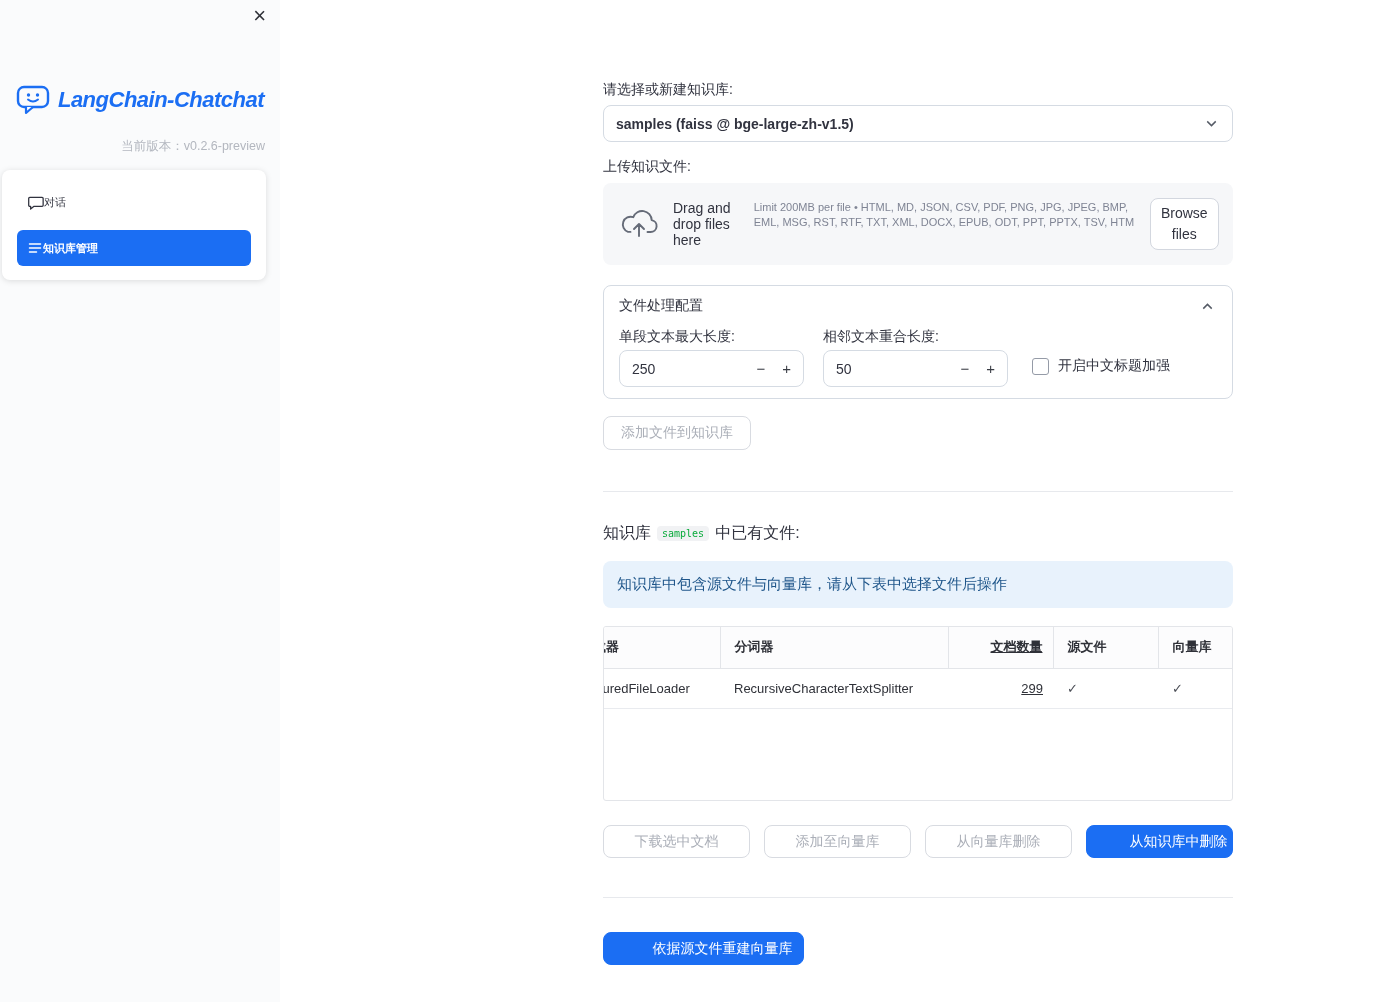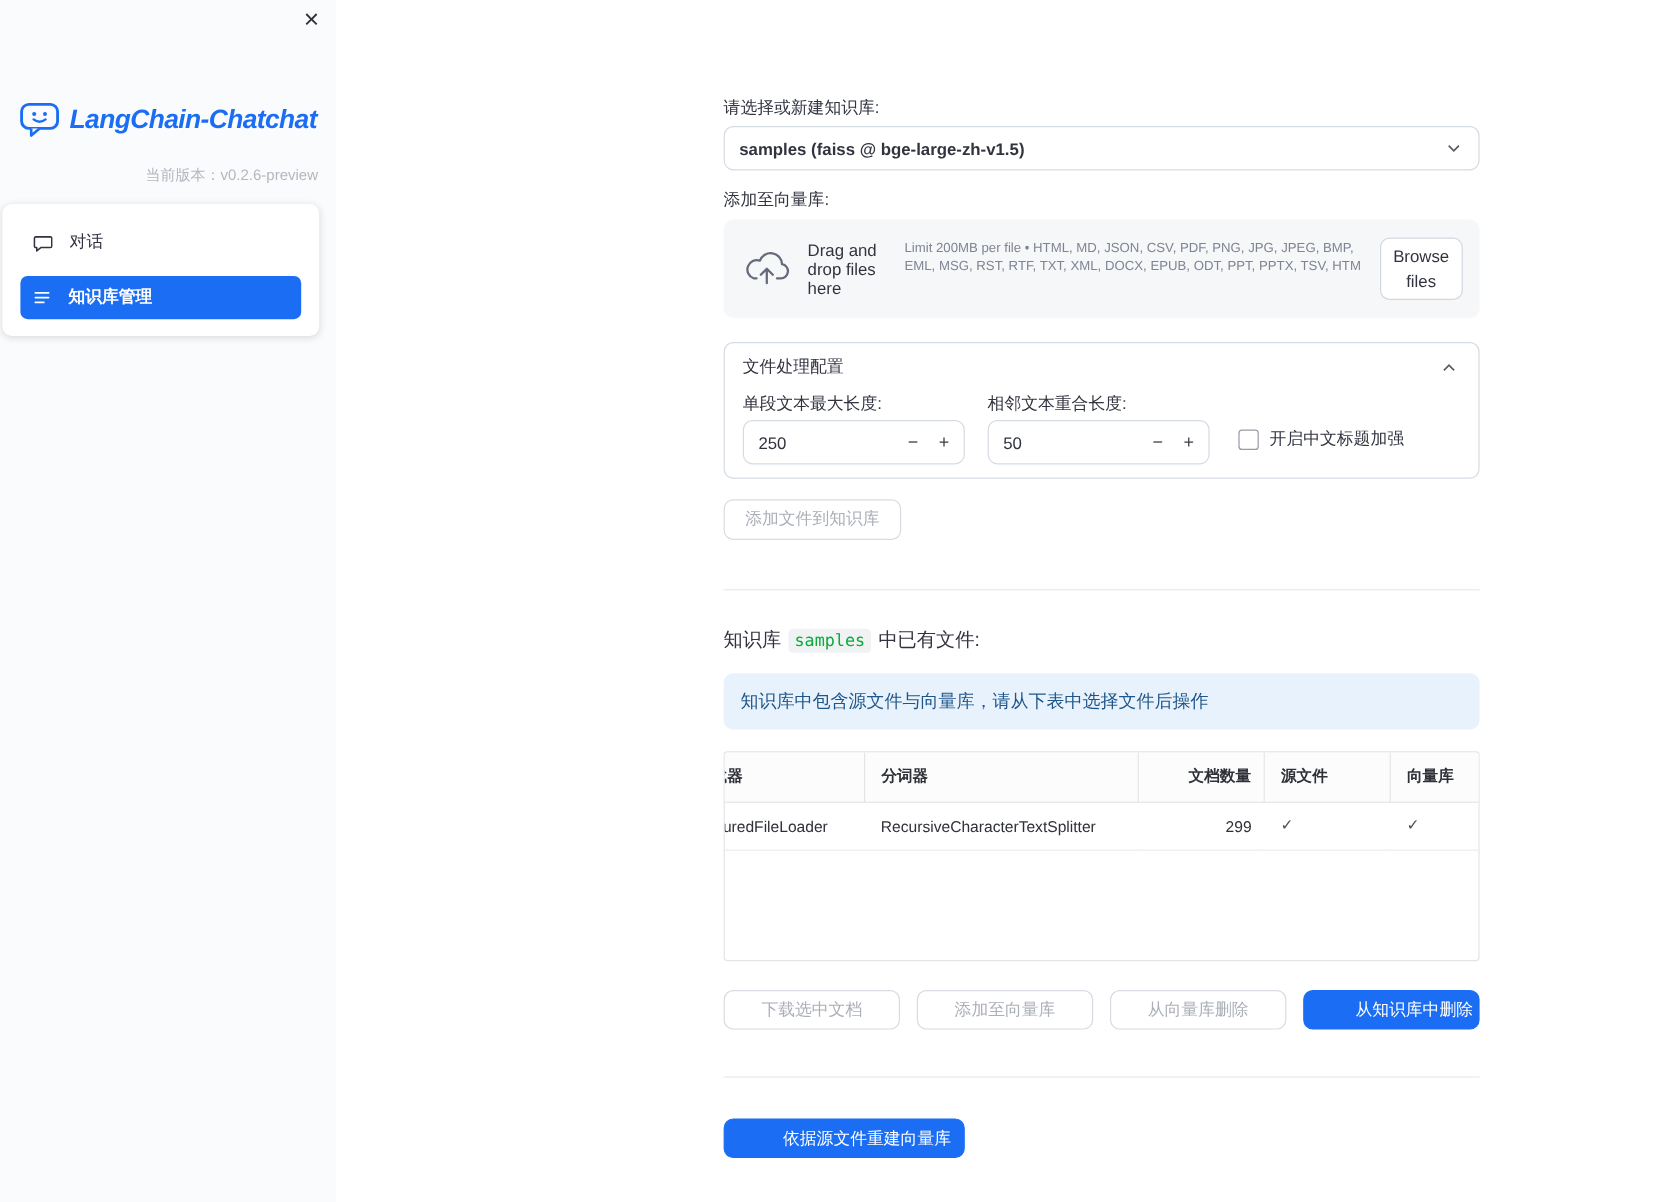--- a/index.html
+++ b/index.html
@@ -10,21 +10,21 @@
     font-family:"Liberation Sans","DejaVu Sans",sans-serif; font-size:14px;
   }
   
   .sidebar { position:absolute; left:0; top:0; width:280px; height:1002px; background:#fafbfc; }
   .close-x { position:absolute; top:2px; right:14px; font-size:22px; color:#2f3138; cursor:pointer; line-height:28px; }
   .logo-row { position:absolute; top:84px; left:0; width:280px; display:flex; align-items:center; justify-content:center; gap:8px; }
   .logo-text { color:#1b6ef3; font-size:22px; font-weight:bold; font-style:italic; letter-spacing:-0.5px; }
   .version { position:absolute; top:138px; right:15px; font-size:12.5px; color:#b3b7bf; }
   .menu-card { position:absolute; top:170px; left:2px; width:264px; background:#fff; border-radius:8px;
                box-shadow:0 1px 6px rgba(0,0,0,0.13); padding:14px 15px; }
-  .menu-item { display:flex; align-items:center; gap:14px; height:36px; padding:0 10px; border-radius:6px; font-size:14px; color:#31333f; cursor:pointer; }
+  .menu-item { display:flex; align-items:center; height:36px; padding:0 10px; border-radius:6px; font-size:11px; color:#31333f; cursor:pointer; }
   .menu-item.active { background:#1b6ef3; color:#fff; font-weight:bold; margin-top:10px; }
   
   .main { position:absolute; left:603px; top:0; width:630px; height:1002px; }
   .flabel { position:absolute; left:0; font-size:14px; color:#31333f; }
   .selectbox { position:absolute; top:105px; left:0; width:630px; height:37px; background:#fff;
                border:1px solid #d5dbe3; border-radius:8px; display:flex; align-items:center; padding:0 12px; cursor:pointer; }
   .selectbox .sel-value { font-size:14px;font-weight:bold; }
   .sel-caret { margin-left:auto; display:flex; }
   .dropzone { position:absolute; top:183px; left:0; width:630px; height:82px; background:#f6f7f9;
               border-radius:8px; display:flex; align-items:center; gap:14px; padding:0 14px 0 16px; }
@@ -47,32 +47,32 @@
   .checkbox-row { position:absolute; left:428px; top:71px; display:flex; align-items:center; gap:9px; }
   .checkbox { width:17px; height:17px; border:1.5px solid #959ba7; border-radius:3px; background:#fff; cursor:pointer; }
   .checkbox-label { font-size:14px; color:#31333f; }
   .btn { border-radius:8px; font-size:14px; display:flex; align-items:center; justify-content:center; cursor:pointer; }
   .btn.secondary { background:#fff; border:1px solid #d6dae0; color:#31333f; }
   .btn.disabled  { background:#fff; border:1px solid #d8dbe1; color:#abafb8; }
   .btn.primary   { background:#1b6ef3; border:1px solid #1b6ef3; color:#fff;padding-left:38px; }
   .add-btn { position:absolute; top:416px; left:0; height:34px; padding:0 17px; }
   .divider { position:absolute; left:0; width:630px; height:1px; background:#e7e9ed; }
   .kb-line { position:absolute; top:523px; left:0; font-size:16px; color:#31333f; display:flex; align-items:center; }
-  .kb-code { font-family:"DejaVu Sans Mono","Liberation Mono",monospace; font-size:14px; color:#09ab3b;
+  .kb-code { font-family:"DejaVu Sans Mono","Liberation Mono",monospace; font-size:10px; color:#09ab3b;
              background:#f1f2f4; border-radius:4px; padding:2px 5px; margin:0 6px; }
   .info-box { position:absolute; top:561px; left:0; width:630px; height:47px; background:#e8f2fc; border-radius:8px;
               display:flex; align-items:center; padding:0 14px; font-size:15px; color:#1f568a; }
   .table-wrap { position:absolute; top:626px; left:0; width:630px; height:175px; border:1px solid #e3e5e9;
                 border-radius:3px; overflow:hidden; background:#fff; }
   table.df { border-collapse:collapse; table-layout:fixed; width:694px; margin-left:-64px; font-size:13px; color:#2f3138; }
   table.df th { height:41px; font-weight:bold; text-align:left; padding:0 14px; background:#fcfcfd;
                 border-right:1px solid #e3e5e9; border-bottom:1px solid #e3e5e9; white-space:nowrap; overflow:hidden; }
   table.df th:last-child { border-right:none; }
   table.df td { height:40px; padding:0 14px; border-bottom:1px solid #e9ebef; white-space:nowrap; overflow:hidden; }
-  table.df .num { text-align:right; padding-right:10px; }
+  table.df .num { text-align:right; padding-right:10px;text-decoration:underline; }
   .check-cell { color:#4c4f57; }
   .act-btn { position:absolute; top:825px; height:33px; width:147px; }
   .rebuild-btn { position:absolute; top:932px; left:0; width:201px; height:33px; }
   .delkb-btn { position:absolute; top:932px; left:431px; width:199px; height:33px; border-color:#d5dbe3; }
   svg { display:block; }
 </style>
 </head>
 <body>
 
 <div id="app">
@@ -121,21 +121,21 @@
 
     <div class="selectbox">
       <span class="sel-value">samples (faiss @ bge-large-zh-v1.5)</span>
       <span class="sel-caret">
         <svg width="17" height="17" viewBox="0 0 24 24" fill="none" stroke="#555b66" stroke-width="2">
             <path d="M6 9l6 6 6-6"></path>
           </svg>
       </span>
     </div>
 
-    <div class="flabel" style="top:158px">添加至向量库:</div>
+    <div class="flabel" style="top:158px">上传知识文件:</div>
 
     <div class="dropzone">
       <span>
         <svg width="40" height="32" viewBox="0 0 40 32" fill="none" stroke="#656b78" stroke-width="1.9" stroke-linecap="round" stroke-linejoin="round">
           <path d="M28.5 24h3a6 6 0 0 0 1.2-11.9A9.5 9.5 0 0 0 14.3 9.2 7 7 0 0 0 9 23.9h2.5"></path>
           <path d="M20 28V16m0 0l-5 5m5-5l5 5"></path>
         </svg>
       </span>
       <div class="drop-texts">
         <div class="drop-title">Drag and drop files here</div>

